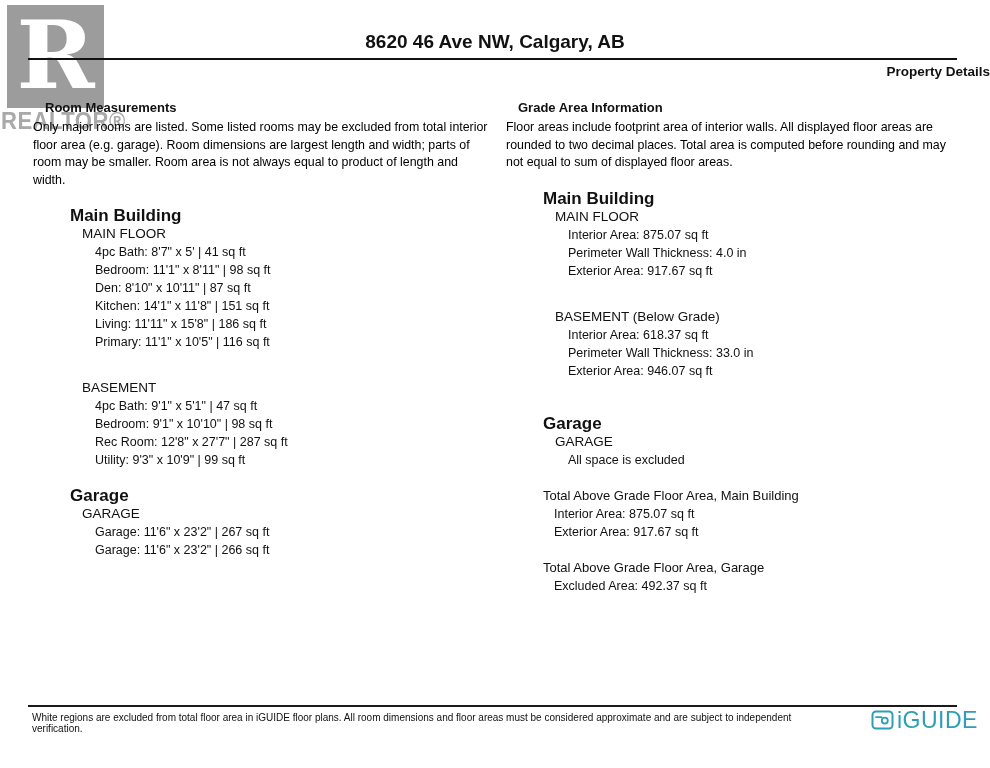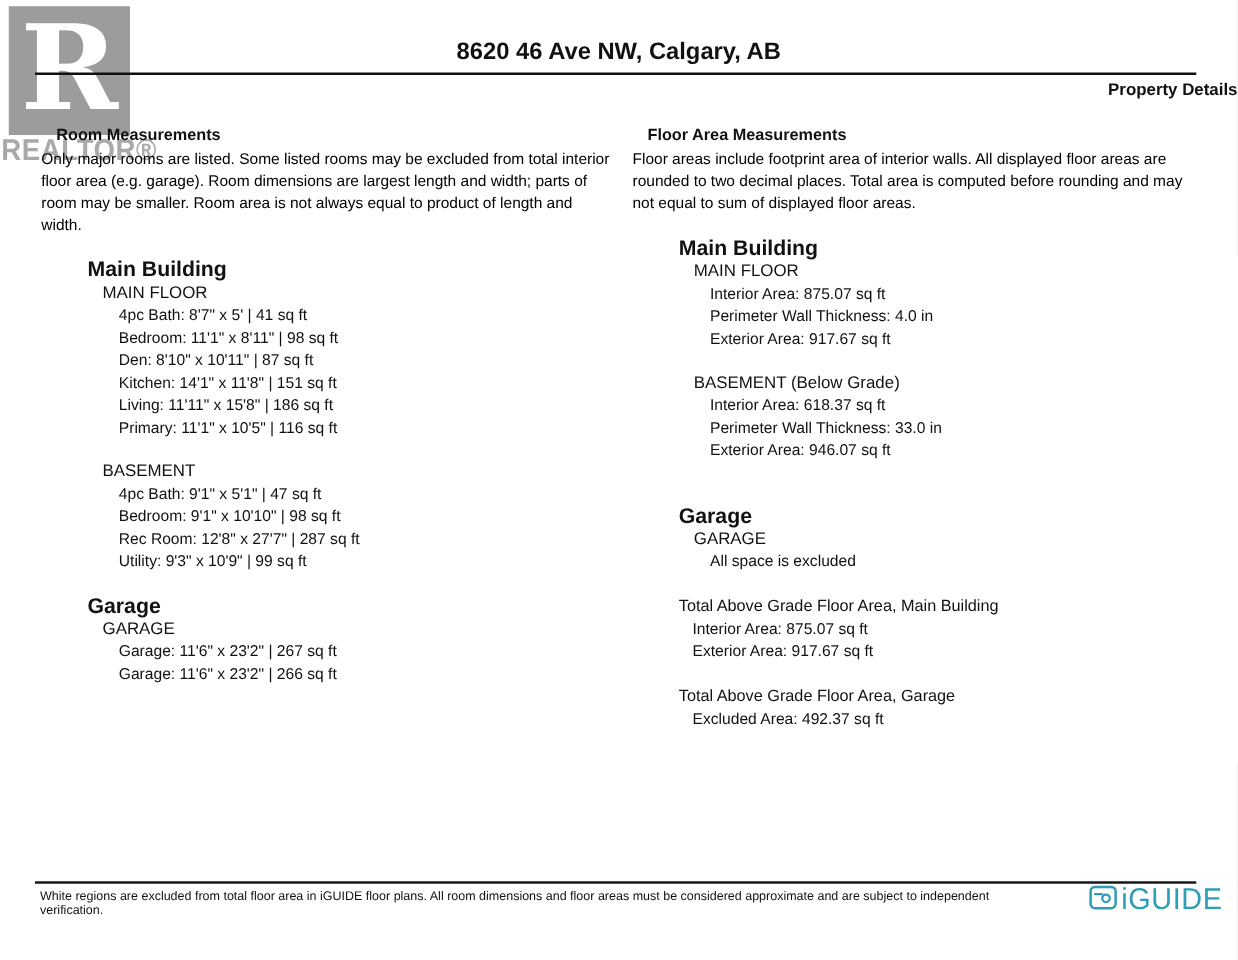--- a/index.html
+++ b/index.html
@@ -57,41 +57,41 @@
   .col { position:absolute; top:99px; }
   .col-left  { left:33px;  width:458px; }
   .col-right { left:506px; width:460px; }
 
   .sec-heading { font-size:13px; font-weight:bold; line-height:18px; color:#111;padding-left:12px; }
   .sec-desc    { font-size:12.4px; line-height:17.6px; margin-top:2px; color:#000000; }
 
   .building      { margin-left:37px; margin-top:18px; }
   .building-name { font-size:17px; font-weight:bold; line-height:18px; color:#111; }
   .floor-block   { }
-  .floor-gap     { margin-top:17px; }
+  .floor-gap     { margin-top:28px; }
   .building-gap-lg { margin-top:35px; }
   .floor-name  { font-size:13.5px; line-height:18px; margin-left:12px; color:#111; }
   .detail-line { font-size:12.5px; line-height:18px; margin-left:25px; color:#111; white-space:nowrap; }
 
   .total-block { margin-left:37px; margin-top:18px; }
   .total-name  { font-size:13px; font-weight:normal; line-height:18px; color:#111; }
   .total-line  { font-size:12.5px; line-height:18px; margin-left:11px; color:#111; }
 
   
   .footer-rule {
     position:absolute; top:705px; left:28px; width:929px;
     border-top:2.5px solid #1a1a1a;
   }
   .footer-text {
     position:absolute; top:712px; left:32px; width:790px;
     font-size:10px; color:#111;
   }
   .brand {
     position:absolute; top:707px; left:871px;
-    display:flex; 
+    display:flex; align-items:center;
   }
   .brand-icon { display:block; margin-right:3px; }
   .brand-text {
     font-size:24px; line-height:26px;
     letter-spacing:0.5px;
     transform:scaleX(0.96); transform-origin:left center;
   }
 </style>
 </head>
 <body>
@@ -141,21 +141,21 @@
         <div class="building-name">Garage</div>
         <div class="floor-block">
           <div class="floor-name">GARAGE</div>
           <div class="detail-line">Garage: 11'6" x 23'2" | 267 sq ft</div>
           <div class="detail-line">Garage: 11'6" x 23'2" | 266 sq ft</div>
         </div>
       </div>
     </div>
 
     <div class="col col-right">
-      <div class="sec-heading">Floor Area Measurements</div>
+      <div class="sec-heading">Grade Area Information</div>
       <div class="sec-desc">Floor areas include footprint area of interior walls. All displayed floor areas are rounded to two decimal places. Total area is computed before rounding and may not equal to sum of displayed floor areas.</div>
 
       <div class="building">
         <div class="building-name">Main Building</div>
 
         <div class="floor-block">
           <div class="floor-name">MAIN FLOOR</div>
           <div class="detail-line">Interior Area: 875.07 sq ft</div>
           <div class="detail-line">Perimeter Wall Thickness: 4.0 in</div>
           <div class="detail-line">Exterior Area: 917.67 sq ft</div>

